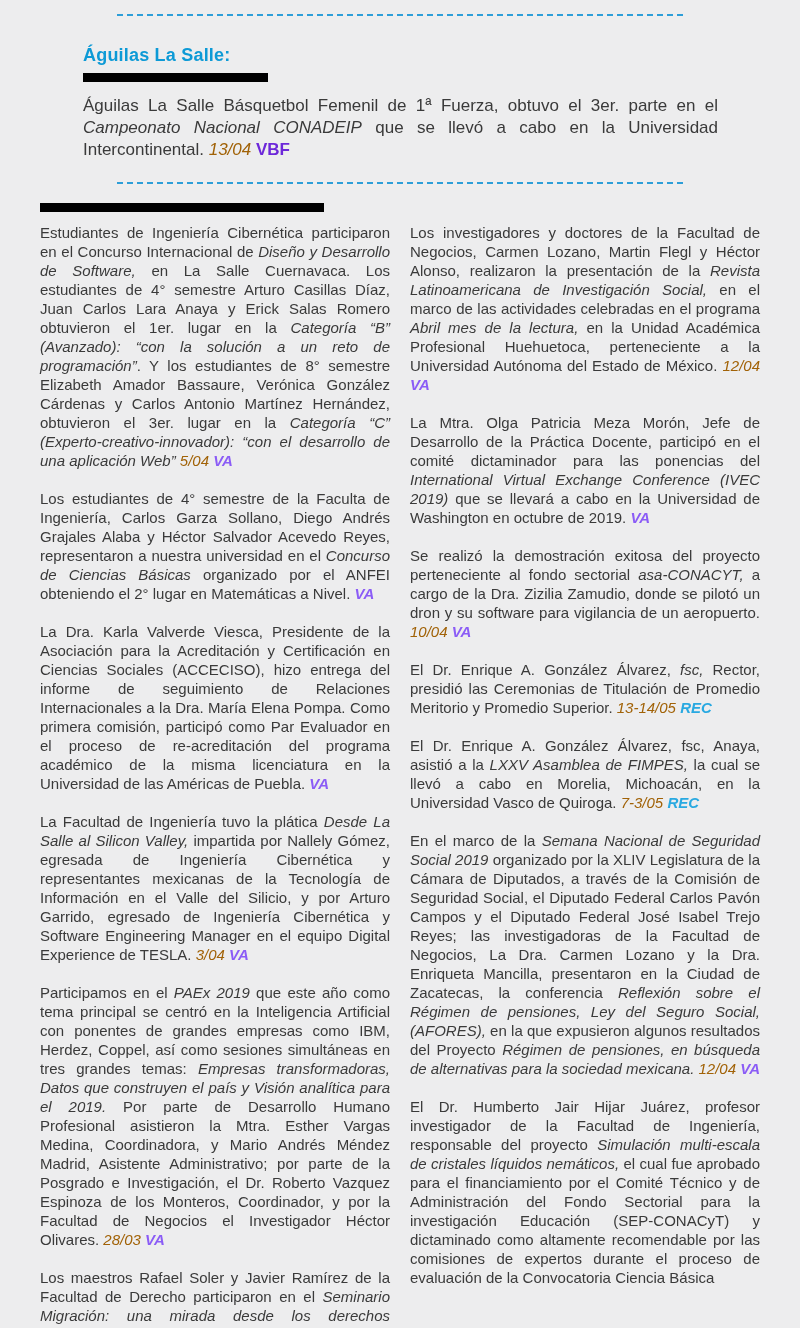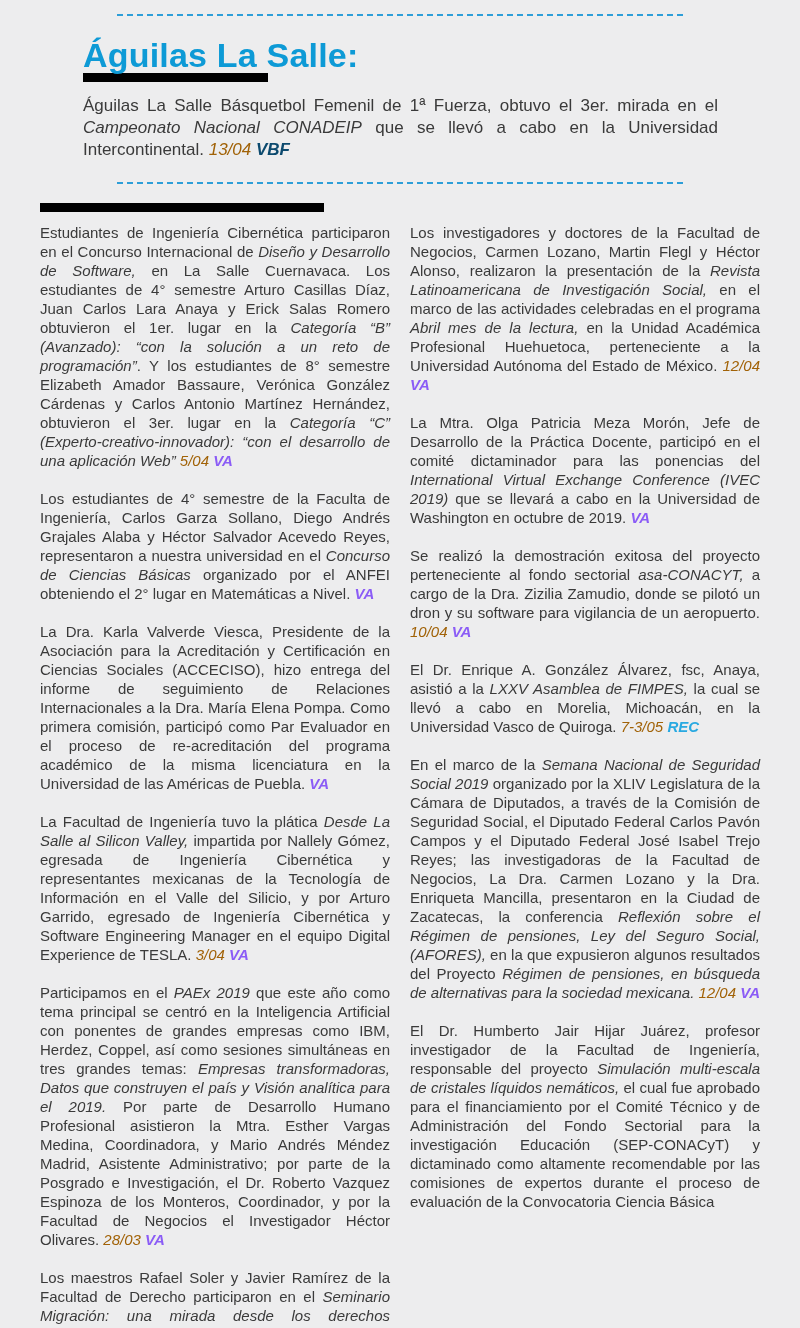--- a/index.html
+++ b/index.html
@@ -27,21 +27,21 @@
 
   .section-aguilas {
     margin: 24px 82px 0 83px;
   }
   .section-actividades {
     margin: 19px 40px 0 40px;
   }
   .section-title {
     margin: 0;
     color: #0d9ad6;
-    font-size: 34px;
+    font-size: 18px;
     line-height: 30px;
     font-weight: 800;
     letter-spacing: 0.2px;
   }
   .title-bar {
     height: 9px;
     background: #000000;
     margin-top: 3px;
   }
   .bar-aguilas { width: 185px; }
@@ -67,54 +67,55 @@
     text-align: justify;
   }
   .news-par { margin: 0 0 19px 0; }
   .col .news-par:last-child { margin-bottom: 0; }
 
   .seg-n { font-style: normal; }
   .seg-i { font-style: italic; }
   .seg-date { font-style: italic; color: #a16207; }
   .seg-va  { font-style: italic; font-weight: bold; color: #8b5cf6; }
   .seg-rec { font-style: italic; font-weight: bold; color: #29a9e1; }
-  .seg-vbf { font-style: italic; font-weight: bold; color: #0c4a6e; }
+  .seg-vbf { font-weight: bold; color: #6d28d9; }
 </style>
 </head>
 <body>
 
 <div class="page">
 
   <div class="dashed-rule rule-top"></div>
 
   <section class="section-aguilas">
     <h2 class="section-title">Águilas La Salle:</h2>
     <div class="title-bar bar-aguilas"></div>
     <div class="lead-text">
-        <p class="news-par"><span class="seg-n">Águilas La Salle Básquetbol Femenil de 1ª Fuerza, obtuvo el 3er. mirada en el </span><span class="seg-i">Campeonato Nacional CONADEIP</span><span class="seg-n"> que se llevó a cabo en la Universidad Intercontinental. </span><span class="seg-date">13/04</span><span class="seg-n"> </span><span class="seg-vbf">VBF</span></p>
+        <p class="news-par"><span class="seg-n">Águilas La Salle Básquetbol Femenil de 1ª Fuerza, obtuvo el 3er. parte en el </span><span class="seg-i">Campeonato Nacional CONADEIP</span><span class="seg-n"> que se llevó a cabo en la Universidad Intercontinental. </span><span class="seg-date">13/04</span><span class="seg-n"> </span><span class="seg-vbf">VBF</span></p>
       </div>
   </section>
 
   <div class="dashed-rule rule-mid"></div>
 
   <section class="section-actividades">
     <div class="title-bar bar-actividades"></div>
     <div class="columns">
       <div class="col">
           <p class="news-par"><span class="seg-n">Estudiantes de Ingeniería Cibernética participaron en el Concurso Internacional de </span><span class="seg-i">Diseño y Desarrollo de Software,</span><span class="seg-n"> en La Salle Cuernavaca. Los estudiantes de 4° semestre Arturo Casillas Díaz, Juan Carlos Lara Anaya y Erick Salas Romero obtuvieron el 1er. lugar en la </span><span class="seg-i">Categoría “B” (Avanzado): “con la solución a un reto de programación”</span><span class="seg-n">. Y los estudiantes de 8° semestre Elizabeth Amador Bassaure, Verónica González Cárdenas y Carlos Antonio Martínez Hernández, obtuvieron el 3er. lugar en la </span><span class="seg-i">Categoría “C” (Experto-creativo-innovador): “con el desarrollo de una aplicación Web”</span><span class="seg-n"> </span><span class="seg-date">5/04</span><span class="seg-n"> </span><span class="seg-va">VA</span></p>
           <p class="news-par"><span class="seg-n">Los estudiantes de 4° semestre de la Faculta de Ingeniería, Carlos Garza Sollano, Diego Andrés Grajales Alaba y Héctor Salvador Acevedo Reyes, representaron a nuestra universidad en el </span><span class="seg-i">Concurso de Ciencias Básicas</span><span class="seg-n"> organizado por el ANFEI obteniendo el 2° lugar en Matemáticas a Nivel. </span><span class="seg-va">VA</span></p>
           <p class="news-par"><span class="seg-n">La Dra. Karla Valverde Viesca, Presidente de la Asociación para la Acreditación y Certificación en Ciencias Sociales (ACCECISO), hizo entrega del informe de seguimiento de Relaciones Internacionales a la Dra. María Elena Pompa. Como primera comisión, participó como Par Evaluador en el proceso de re-acreditación del programa académico de la misma licenciatura en la Universidad de las Américas de Puebla. </span><span class="seg-va">VA</span></p>
           <p class="news-par"><span class="seg-n">La Facultad de Ingeniería tuvo la plática </span><span class="seg-i">Desde La Salle al Silicon Valley,</span><span class="seg-n"> impartida por Nallely Gómez, egresada de Ingeniería Cibernética y representantes mexicanas de la Tecnología de Información en el Valle del Silicio, y por Arturo Garrido, egresado de Ingeniería Cibernética y Software Engineering Manager en el equipo Digital Experience de TESLA. </span><span class="seg-date">3/04</span><span class="seg-n"> </span><span class="seg-va">VA</span></p>
           <p class="news-par"><span class="seg-n">Participamos en el </span><span class="seg-i">PAEx 2019</span><span class="seg-n"> que este año como tema principal se centró en la Inteligencia Artificial con ponentes de grandes empresas como IBM, Herdez, Coppel, así como sesiones simultáneas en tres grandes temas: </span><span class="seg-i">Empresas transformadoras, Datos que construyen el país y Visión analítica para el 2019.</span><span class="seg-n"> Por parte de Desarrollo Humano Profesional asistieron la Mtra. Esther Vargas Medina, Coordinadora, y Mario Andrés Méndez Madrid, Asistente Administrativo; por parte de la Posgrado e Investigación, el Dr. Roberto Vazquez Espinoza de los Monteros, Coordinador, y por la Facultad de Negocios el Investigador Héctor Olivares. </span><span class="seg-date">28/03</span><span class="seg-n"> </span><span class="seg-va">VA</span></p>
           <p class="news-par"><span class="seg-n">Los maestros Rafael Soler y Javier Ramírez de la Facultad de Derecho participaron en el </span><span class="seg-i">Seminario Migración: una mirada desde los derechos humanos,</span></p>
         </div>
       <div class="col">
           <p class="news-par"><span class="seg-n">Los investigadores y doctores de la Facultad de Negocios, Carmen Lozano, Martin Flegl y Héctor Alonso, realizaron la presentación de la </span><span class="seg-i">Revista Latinoamericana de Investigación Social,</span><span class="seg-n"> en el marco de las actividades celebradas en el programa </span><span class="seg-i">Abril mes de la lectura,</span><span class="seg-n"> en la Unidad Académica Profesional Huehuetoca, perteneciente a la Universidad Autónoma del Estado de México. </span><span class="seg-date">12/04</span><span class="seg-n"> </span><span class="seg-va">VA</span></p>
           <p class="news-par"><span class="seg-n">La Mtra. Olga Patricia Meza Morón, Jefe de Desarrollo de la Práctica Docente, participó en el comité dictaminador para las ponencias del </span><span class="seg-i">International Virtual Exchange Conference (IVEC 2019)</span><span class="seg-n"> que se llevará a cabo en la Universidad de Washington en octubre de 2019. </span><span class="seg-va">VA</span></p>
           <p class="news-par"><span class="seg-n">Se realizó la demostración exitosa del proyecto perteneciente al fondo sectorial </span><span class="seg-i">asa-CONACYT,</span><span class="seg-n"> a cargo de la Dra. Zizilia Zamudio, donde se pilotó un dron y su software para vigilancia de un aeropuerto. </span><span class="seg-date">10/04</span><span class="seg-n"> </span><span class="seg-va">VA</span></p>
+          <p class="news-par"><span class="seg-n">El Dr. Enrique A. González Álvarez, </span><span class="seg-i">fsc,</span><span class="seg-n"> Rector, presidió las Ceremonias de Titulación de Promedio Meritorio y Promedio Superior. </span><span class="seg-date">13-14/05</span><span class="seg-n"> </span><span class="seg-rec">REC</span></p>
           <p class="news-par"><span class="seg-n">El Dr. Enrique A. González Álvarez, fsc, Anaya, asistió a la </span><span class="seg-i">LXXV Asamblea de FIMPES,</span><span class="seg-n"> la cual se llevó a cabo en Morelia, Michoacán, en la Universidad Vasco de Quiroga. </span><span class="seg-date">7-3/05</span><span class="seg-n"> </span><span class="seg-rec">REC</span></p>
           <p class="news-par"><span class="seg-n">En el marco de la </span><span class="seg-i">Semana Nacional de Seguridad Social 2019</span><span class="seg-n"> organizado por la XLIV Legislatura de la Cámara de Diputados, a través de la Comisión de Seguridad Social, el Diputado Federal Carlos Pavón Campos y el Diputado Federal José Isabel Trejo Reyes; las investigadoras de la Facultad de Negocios, La Dra. Carmen Lozano y la Dra. Enriqueta Mancilla, presentaron en la Ciudad de Zacatecas, la conferencia </span><span class="seg-i">Reflexión sobre el Régimen de pensiones, Ley del Seguro Social, (AFORES),</span><span class="seg-n"> en la que expusieron algunos resultados del Proyecto </span><span class="seg-i">Régimen de pensiones, en búsqueda de alternativas para la sociedad mexicana.</span><span class="seg-n"> </span><span class="seg-date">12/04</span><span class="seg-n"> </span><span class="seg-va">VA</span></p>
           <p class="news-par"><span class="seg-n">El Dr. Humberto Jair Hijar Juárez, profesor investigador de la Facultad de Ingeniería, responsable del proyecto </span><span class="seg-i">Simulación multi-escala de cristales líquidos nemáticos,</span><span class="seg-n"> el cual fue aprobado para el financiamiento por el Comité Técnico y de Administración del Fondo Sectorial para la investigación Educación (SEP-CONACyT) y dictaminado como altamente recomendable por las comisiones de expertos durante el proceso de evaluación de la Convocatoria Ciencia Básica </span></p>
         </div>
     </div>
   </section>
 
 </div>
 
 </body></html>

